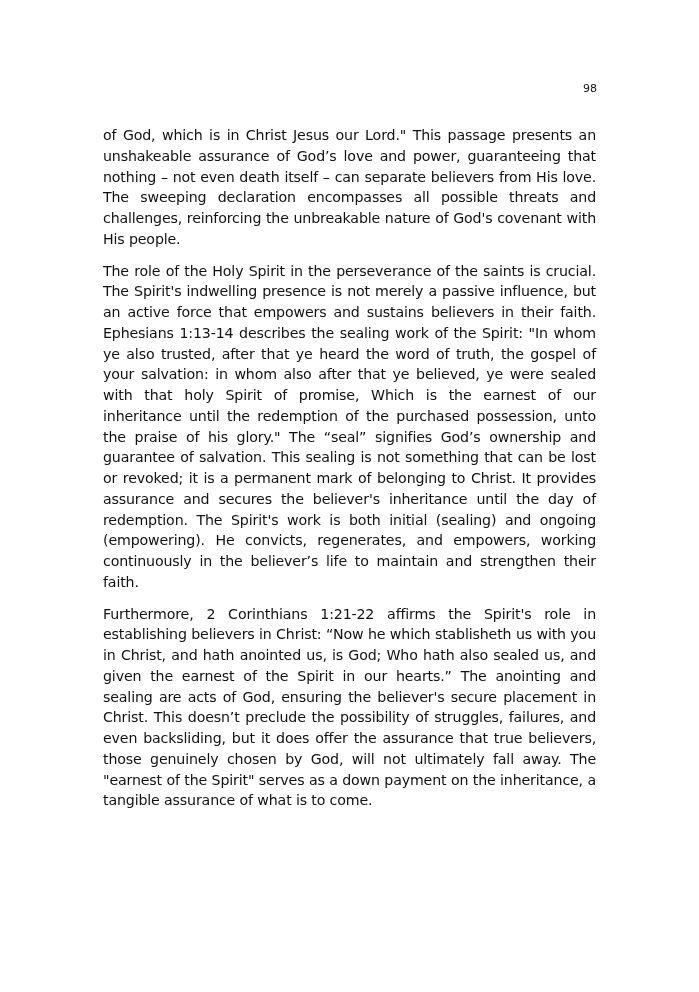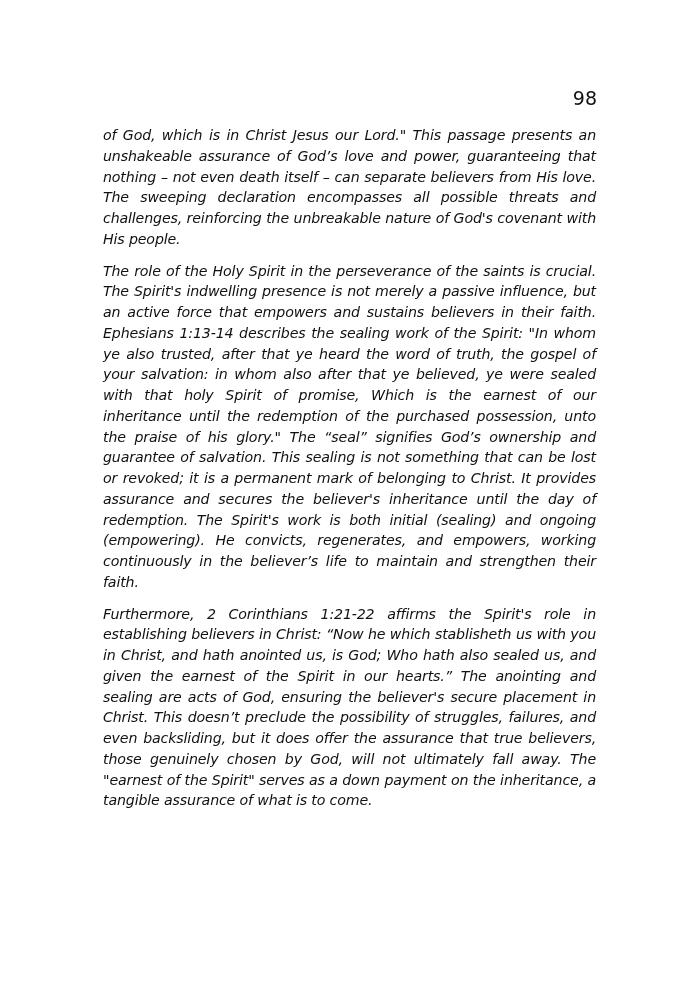--- a/index.html
+++ b/index.html
@@ -10,39 +10,38 @@
     body {
       width: 699px;
       height: 992px;
       position: relative;
       overflow: hidden;
       color: #111111;
       font-family: "DejaVu Sans", sans-serif;
     }
     .page-number {
       position: absolute;
-      top: 89px;
+      top: 80px;
       right: 102px;
-      font-size: 19px;
+      font-size: 11px;
       line-height: 18px;
     }
     .content {
       position: absolute;
       top: 125px;
       left: 103px;
       width: 493px;
     }
     .paragraph {
       margin: 0 0 11px 0;
       font-size: 14.2px;
       line-height: 20.75px;
       text-align: justify;
       letter-spacing: -0.15px;
       word-spacing: 0px;
-      font-style: italic;
     }
   </style>
 </head>
 <body>
 
 <div class="page-number">98</div>
 
 <div class="content">
   <p class="paragraph">of God, which is in Christ Jesus our Lord." This passage presents an unshakeable assurance of God’s love and power, guaranteeing that nothing – not even death itself – can separate believers from His love. The sweeping declaration encompasses all possible threats and challenges, reinforcing the unbreakable nature of God's covenant with His people.</p>
   <p class="paragraph">The role of the Holy Spirit in the perseverance of the saints is crucial. The Spirit's indwelling presence is not merely a passive influence, but an active force that empowers and sustains believers in their faith. Ephesians 1:13-14 describes the sealing work of the Spirit: "In whom ye also trusted, after that ye heard the word of truth, the gospel of your salvation: in whom also after that ye believed, ye were sealed with that holy Spirit of promise, Which is the earnest of our inheritance until the redemption of the purchased possession, unto the praise of his glory." The “seal” signifies God’s ownership and guarantee of salvation. This sealing is not something that can be lost or revoked; it is a permanent mark of belonging to Christ. It provides assurance and secures the believer's inheritance until the day of redemption. The Spirit's work is both initial (sealing) and ongoing (empowering). He convicts, regenerates, and empowers, working continuously in the believer’s life to maintain and strengthen their faith.</p>

